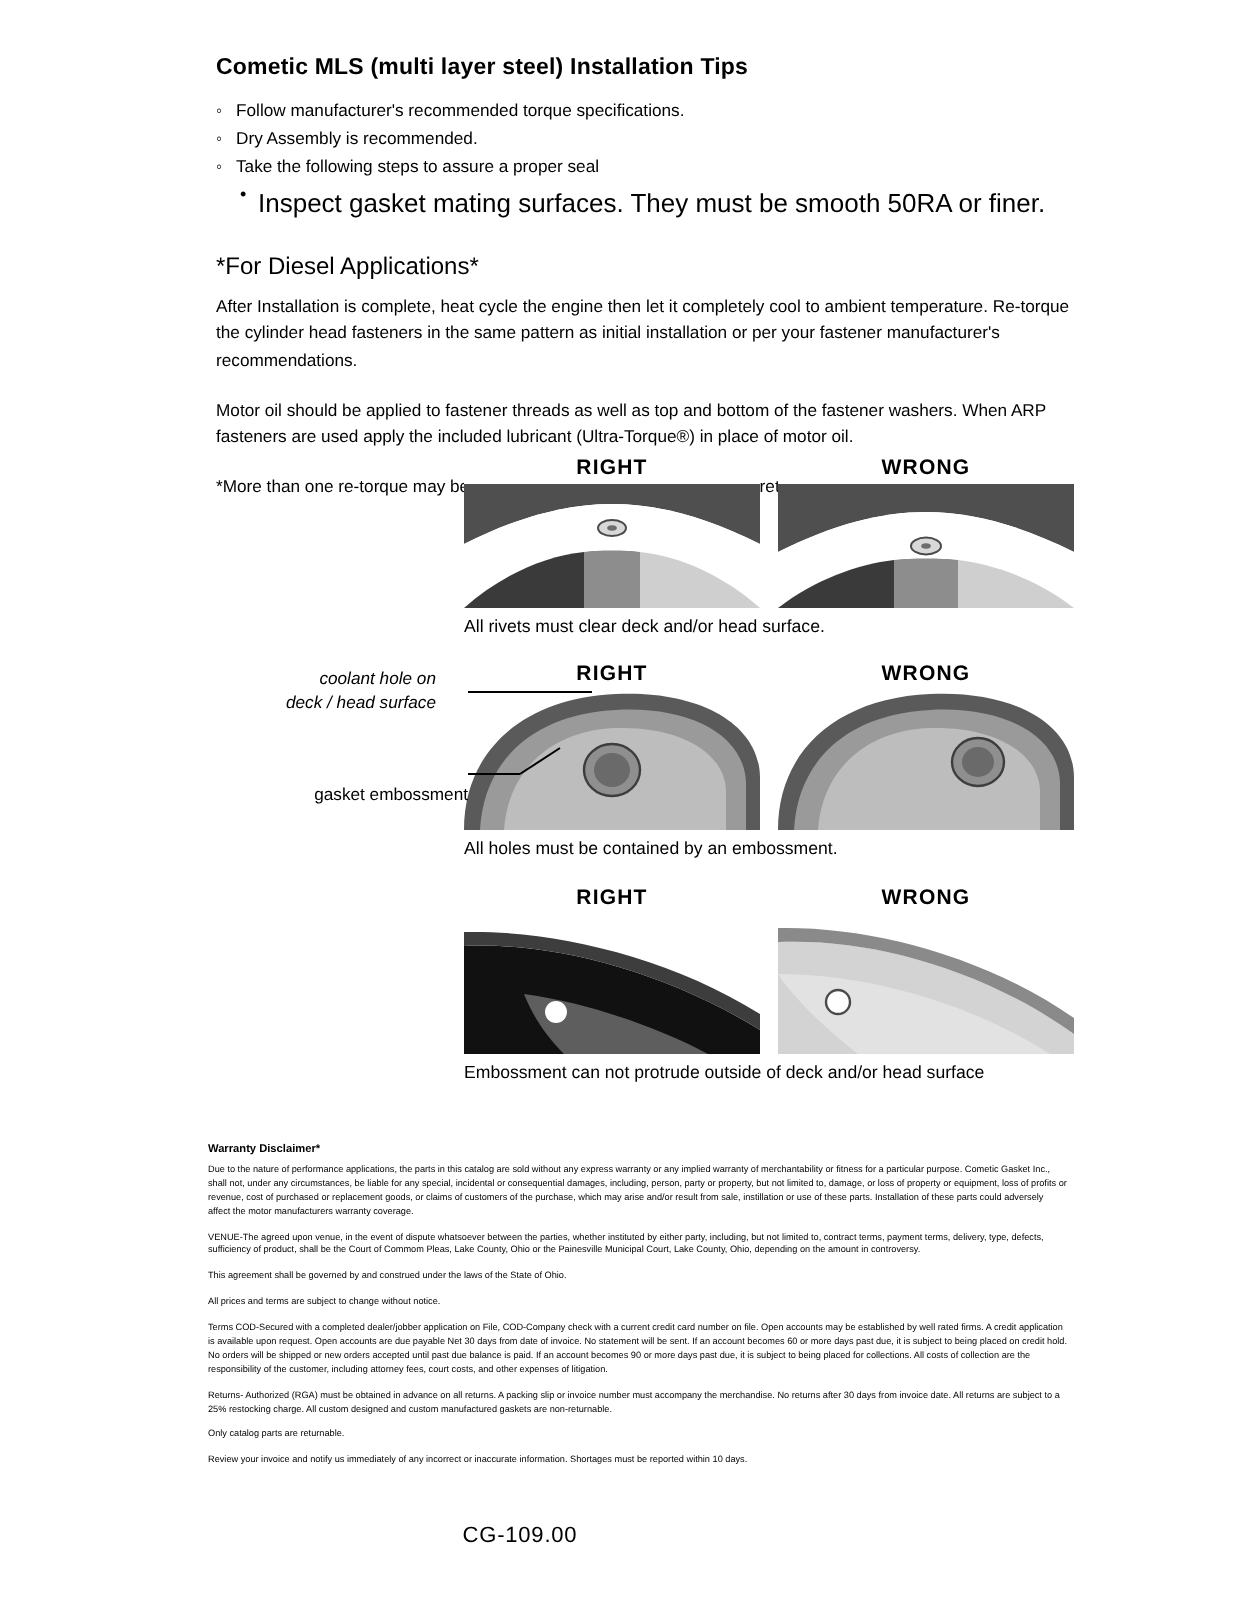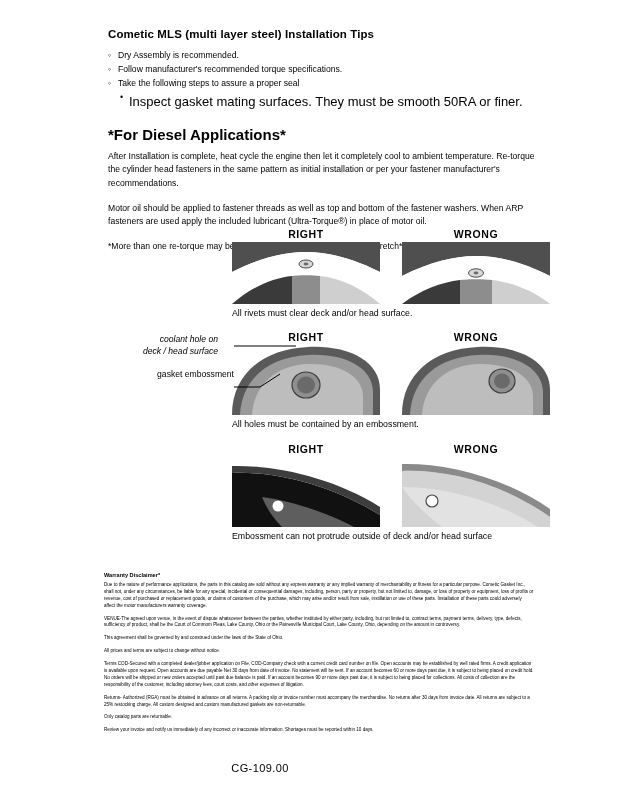--- a/index.html
+++ b/index.html
@@ -63,43 +63,43 @@
     position: relative;
   }
   ul.sub > li::before {
     content: "\2022";
     position: absolute;
     left: 0px;
     top: -1px;
     font-size: 9px;
   }
   h2.diesel {
-    font-size: 15px;
-    font-weight: bold;
+    font-size: 12px;
+    font-weight: normal;
     margin: 14px 0 7px 0;
   }
   p.body {
     font-size: 8.6px;
     line-height: 1.58;
     margin: 0 0 11px 0;
   }
   p.body.last {
     margin-bottom: 0;
   }
 
   
   .figures {
     position: absolute;
     left: 232px;
     top: 228px;
     width: 306px;
   }
   .fig-row {
     display: flex;
-    gap: 22px;
+    gap: 9px;
   }
   .fig-label {
     text-align: center;
     font-size: 10.5px;
     font-weight: bold;
     letter-spacing: 0.6px;
     margin-bottom: 2px;
   }
   .fig-box {
     width: 148px;
@@ -131,21 +131,21 @@
   .callouts {
     position: absolute;
     left: 104px;
     top: 334px;
     width: 130px;
     text-align: right;
     font-size: 8.6px;
     line-height: 1.35;
   }
   .callout-1 { position: absolute; right: 16px; top: 0; width: 128px; font-style: italic; }
-  .callout-2 { position: absolute; right: 0; top: 35px; width: 128px; }
+  .callout-2 { position: absolute; right: 0; top: 58px; width: 128px; }
 
   
   .warranty {
     position: absolute;
     left: 104px;
     top: 572px;
     width: 430px;
   }
   .warranty h3 {
     font-size: 5.6px;
@@ -170,22 +170,22 @@
 </style>
 </head>
 <body>
 
 <div class="page">
 
   <div class="content">
     <h1 class="title">Cometic MLS (multi layer steel) Installation Tips</h1>
 
     <ul class="tips">
+      <li>Follow manufacturer's recommended torque specifications.</li>
       <li>Dry Assembly is recommended.</li>
-      <li>Follow manufacturer's recommended torque specifications.</li>
       <li>Take the following steps to assure a proper seal</li>
     </ul>
     <ul class="sub">
       <li>Inspect gasket mating surfaces.  They must be smooth 50RA or finer.</li>
     </ul>
 
     <h2 class="diesel">*For Diesel Applications*</h2>
     <p class="body">After Installation is complete, heat cycle the engine then let it completely cool to ambient temperature. Re-torque the cylinder head fasteners in the same pattern as initial installation or per your fastener manufacturer's recommendations.</p>
     <p class="body">Motor oil should be applied to fastener threads as well as top and bottom of the fastener washers.  When ARP fasteners are used apply the included lubricant (Ultra-Torque®) in place of motor oil.</p>
     <p class="body last">*More than one re-torque may be required to achieve proper fastener stretch*</p>

